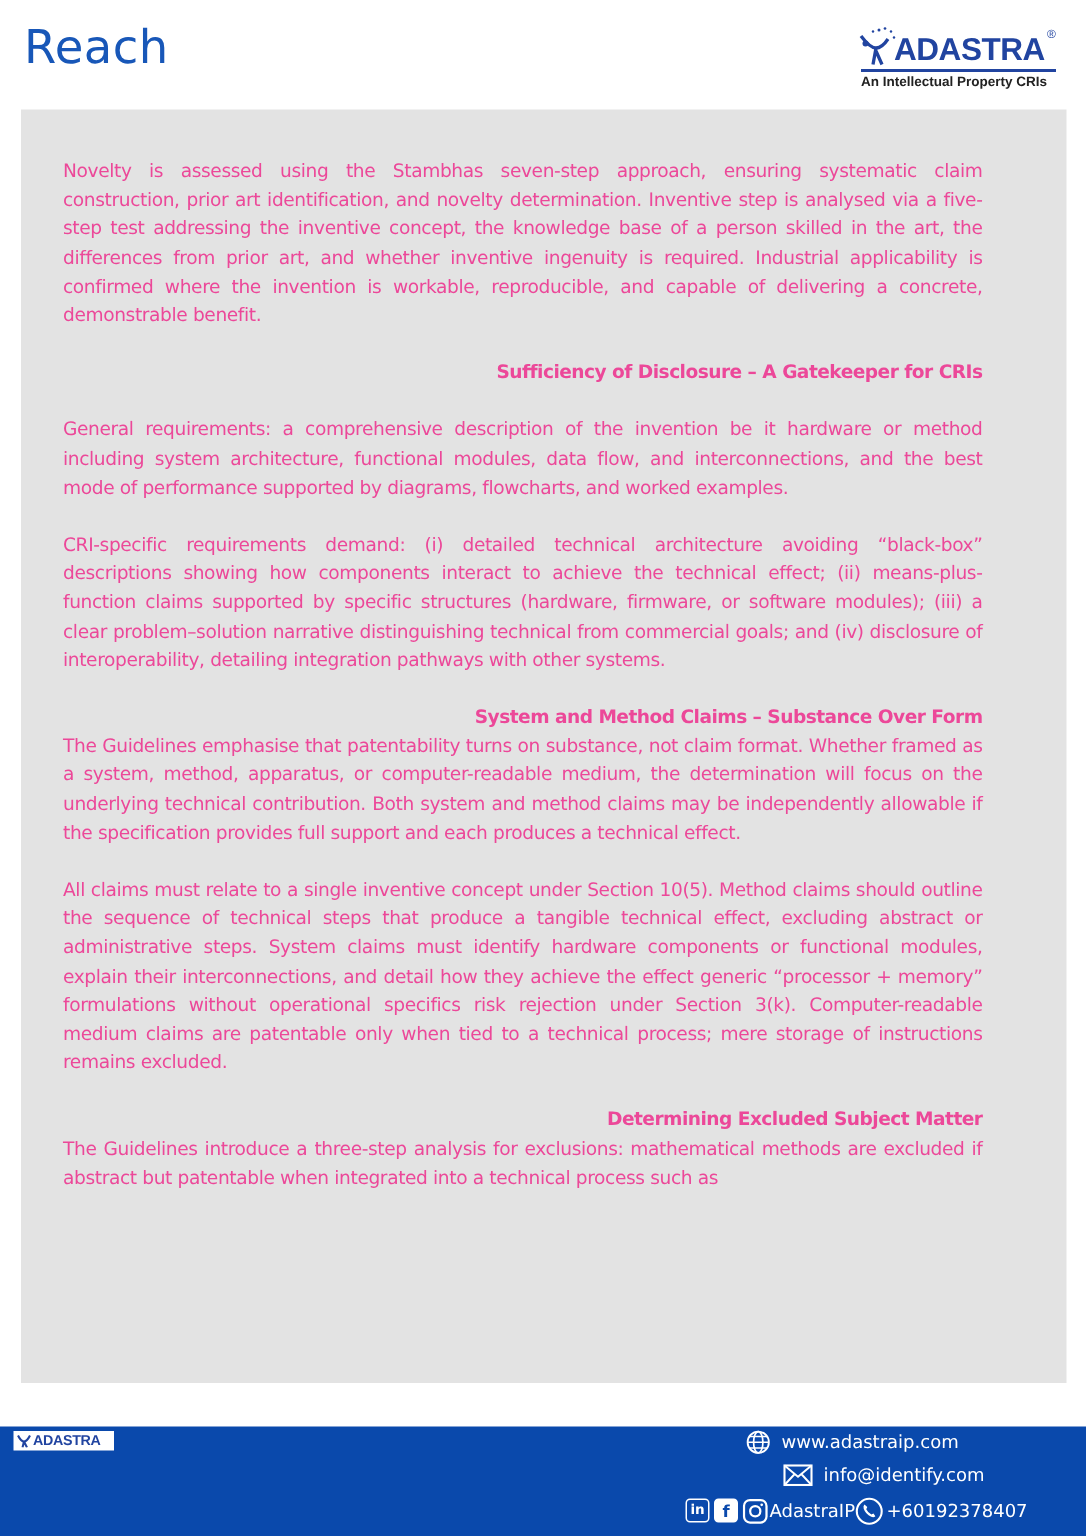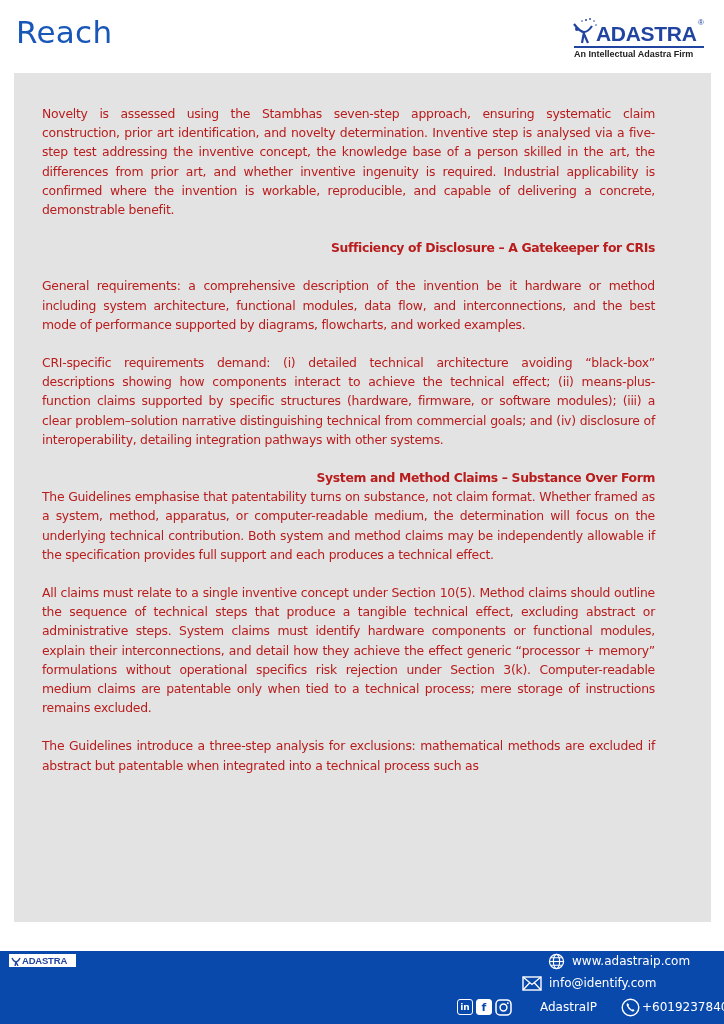--- a/index.html
+++ b/index.html
@@ -36,21 +36,21 @@
       white-space: nowrap;
     }
 
     .panel {
       position: absolute; left: 14px; top: 73px; width: 697px; height: 849px;
       background: #e3e3e3;
     }
     .content {
       position: absolute; left: 42px; top: 104px; width: 613px;
       font-family: "DejaVu Sans", sans-serif; font-size: 12.4px; line-height: 19.2px;
-      color: #b91c1c; letter-spacing: -0.25px;
+      color: #ec4899; letter-spacing: -0.25px;
     }
     .content p { text-align: justify; }
     .content .gap { height: 19px; }
     .content h3 {
       font-family: "DejaVu Sans", sans-serif; font-size: 12.4px; font-weight: 700;
       line-height: 19.2px; letter-spacing: -0.35px; text-align: right;
     }
 
     .footer {
       position: absolute; left: 0; top: 951px; width: 724px; height: 73px;
@@ -67,30 +67,30 @@
     .footer-slogan {
       position: absolute; left: 72px; top: 21px;
       font-family: "Liberation Sans", sans-serif; font-weight: 700; font-style: italic;
       font-size: 19.5px; color: #ffffff; letter-spacing: 0.2px;
     }
     .contact-row {
       position: absolute; display: flex; align-items: center; color: #ffffff;
       font-family: "DejaVu Sans", sans-serif; font-size: 12px;
     }
     .contact-row svg { display: block; }
-    .row-web { left: 548px; top: 0px; height: 20px; }
+    .row-web { left: 497px; top: 0px; height: 20px; }
     .row-mail { left: 522px; top: 22px; height: 20px; }
     .row-social { left: 457px; top: 46px; height: 20px; }
     .soc-box {
       width: 16px; height: 16px; border: 1.5px solid #fff; border-radius: 3px;
       display: flex; align-items: center; justify-content: center;
       font-weight: 700; font-size: 9px; color: #fff; margin-right: 3px;
     }
     .soc-box.fb { background: #fff; color: #0a49ac; font-size: 11px; }
-    .soc-handle { margin-left: 0px; margin-right: 24px; padding-left: 27px; }
+    .soc-handle { margin-left: 0px; margin-right: 0; }
     .phone-icon { margin-right: 2px; }
   </style>
 </head>
 <body>
 
 <div class="header">
   <div class="brand-reach">Reach</div>
 
   <div class="logo">
     <span class="logo-mark">
@@ -101,40 +101,41 @@
         <circle cx="24" cy="9" r="0.8" fill="#2144a0"></circle>
         <circle cx="10" cy="5" r="0.8" fill="#2144a0"></circle>
         <path d="M2 8 Q8 16 12 16 Q16 16 20 10" stroke="#2144a0" stroke-width="2.2" fill="none"></path>
         <path d="M12 16 L10 27 M12 18 L16 27" stroke="#2144a0" stroke-width="2.2" fill="none"></path>
         <circle cx="5" cy="13" r="2" fill="#2144a0"></circle>
       </svg>
     </span>
     <span class="logo-word">ADASTRA</span>
     <span class="logo-reg">®</span>
     <span class="logo-underline"></span>
-    <span class="logo-tagline">An Intellectual Adastra Firm</span>
+    <span class="logo-tagline">An Intellectual Property CRIs</span>
   </div>
 </div>
 
 <div class="panel"></div>
 
 <div class="content">
   <p>Novelty is assessed using the Stambhas seven-step approach, ensuring systematic claim construction, prior art identification, and novelty determination. Inventive step is analysed via a five-step test addressing the inventive concept, the knowledge base of a person skilled in the art, the differences from prior art, and whether inventive ingenuity is required. Industrial applicability is confirmed where the invention is workable, reproducible, and capable of delivering a concrete, demonstrable benefit.</p>
   <div class="gap"></div>
   <h3>Sufficiency of Disclosure – A Gatekeeper for CRIs</h3>
   <div class="gap"></div>
   <p>General requirements: a comprehensive description of the invention be it hardware or method including system architecture, functional modules, data flow, and interconnections, and the best mode of performance supported by diagrams, flowcharts, and worked examples.</p>
   <div class="gap"></div>
   <p>CRI-specific requirements demand: (i) detailed technical architecture avoiding “black-box” descriptions showing how components interact to achieve the technical effect; (ii) means-plus-function claims supported by specific structures (hardware, firmware, or software modules); (iii) a clear problem–solution narrative distinguishing technical from commercial goals; and (iv) disclosure of interoperability, detailing integration pathways with other systems.</p>
   <div class="gap"></div>
   <h3>System and Method Claims – Substance Over Form</h3>
   <p>The Guidelines emphasise that patentability turns on substance, not claim format. Whether framed as a system, method, apparatus, or computer-readable medium, the determination will focus on the underlying technical contribution. Both system and method claims may be independently allowable if the specification provides full support and each produces a technical effect.</p>
   <div class="gap"></div>
   <p>All claims must relate to a single inventive concept under Section 10(5). Method claims should outline the sequence of technical steps that produce a tangible technical effect, excluding abstract or administrative steps. System claims must identify hardware components or functional modules, explain their interconnections, and detail how they achieve the effect generic “processor + memory” formulations without operational specifics risk rejection under Section 3(k). Computer-readable medium claims are patentable only when tied to a technical process; mere storage of instructions remains excluded.</p>
   <div class="gap"></div>
+  <h3>Determining Excluded Subject Matter</h3>
   <p>The Guidelines introduce a three-step analysis for exclusions: mathematical methods are excluded if abstract but patentable when integrated into a technical process such as</p>
 </div>
 
 <div class="footer">
   <div class="footer-logo">
     <span>
       <svg width="10" height="10" viewBox="0 0 10 10">
         <path d="M1 2 Q3 6 5 6 Q7 6 9 2" stroke="#2144a0" stroke-width="1.4" fill="none"></path>
         <path d="M5 6 L4 10 M5 6 L7 10" stroke="#2144a0" stroke-width="1.4" fill="none"></path>
       </svg>

